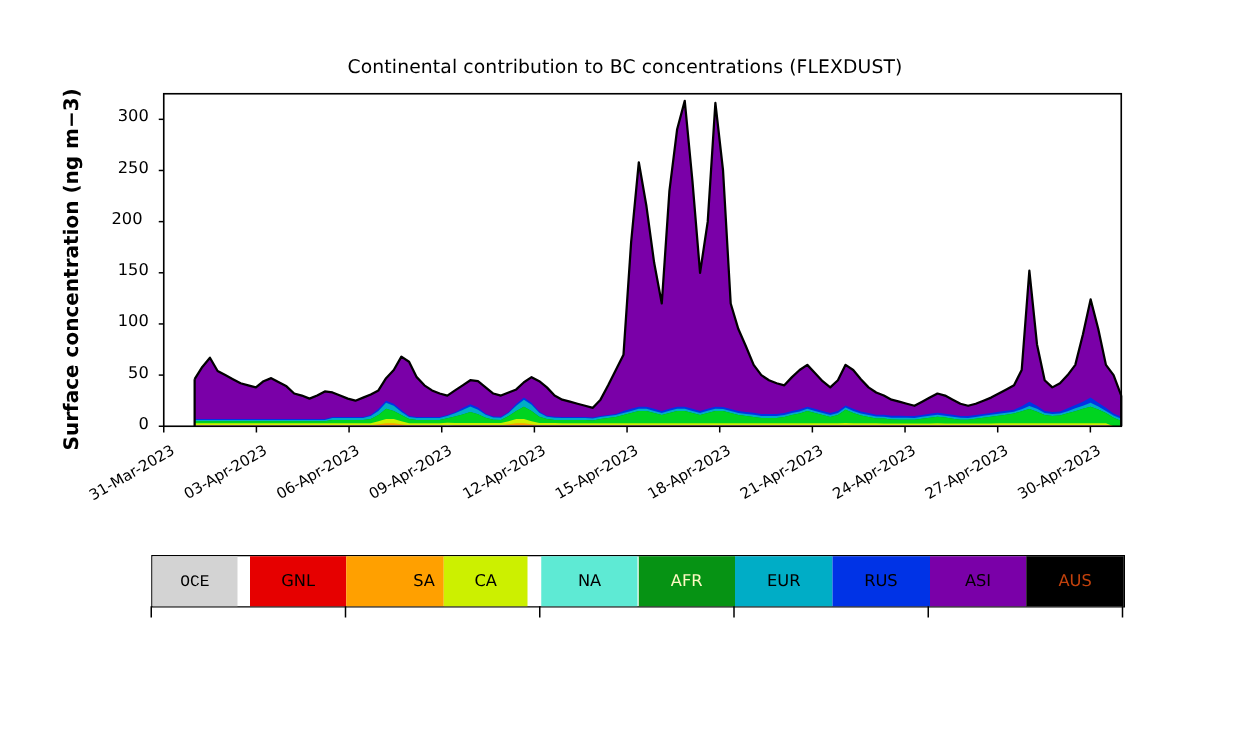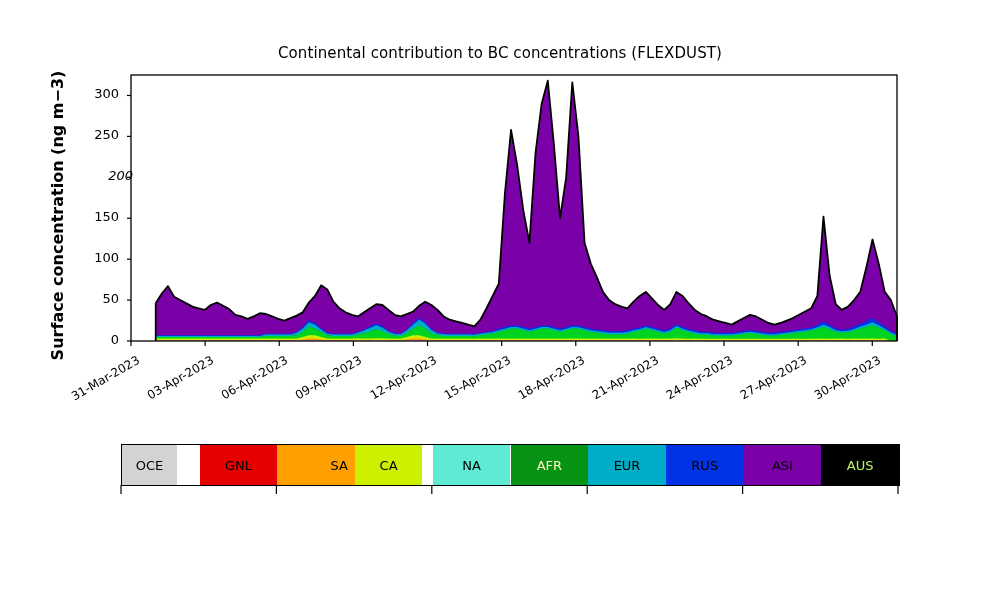--- a/index.html
+++ b/index.html
@@ -45,21 +45,21 @@
 
   <div class="chart-title">Continental contribution to BC concentrations (FLEXDUST)</div>
 
   <div class="ylabel">Surface concentration (ng m−3)</div>
 
   <div id="ytick-layer">
       <div class="ytick-label" style="left: 79px; top: 332px;">0</div>
       <div class="ytick-label" style="left: 79px; top: 291.077px;">50</div>
       <div class="ytick-label" style="left: 79px; top: 250.154px;">100</div>
       <div class="ytick-label" style="left: 79px; top: 209.231px;">150</div>
-      <div class="ytick-label" style="left: 93px; top: 168.308px; font-style: italic;">200</div>
+      <div class="ytick-label" style="left: 74px; top: 168.308px;">200</div>
       <div class="ytick-label" style="left: 79px; top: 127.385px;">250</div>
       <div class="ytick-label" style="left: 79px; top: 86.4615px;">300</div>
     </div>
   <div id="xtick-layer">
       <div class="xtick-label" style="left: 11px; top: 353px; width: 124px;">31-Mar-2023</div>
       <div class="xtick-label" style="left: 85.129px; top: 353px; width: 124px;">03-Apr-2023</div>
       <div class="xtick-label" style="left: 159.258px; top: 353px; width: 124px;">06-Apr-2023</div>
       <div class="xtick-label" style="left: 233.387px; top: 353px; width: 124px;">09-Apr-2023</div>
       <div class="xtick-label" style="left: 307.516px; top: 353px; width: 124px;">12-Apr-2023</div>
       <div class="xtick-label" style="left: 381.645px; top: 353px; width: 124px;">15-Apr-2023</div>
@@ -106,21 +106,21 @@
         <line x1="575.7741935483871" x2="575.7741935483871" y1="341" y2="346" stroke="#000" stroke-width="1.2"></line>
         <line x1="649.9032258064516" x2="649.9032258064516" y1="341" y2="346" stroke="#000" stroke-width="1.2"></line>
         <line x1="724.0322580645161" x2="724.0322580645161" y1="341" y2="346" stroke="#000" stroke-width="1.2"></line>
         <line x1="798.1612903225806" x2="798.1612903225806" y1="341" y2="346" stroke="#000" stroke-width="1.2"></line>
         <line x1="872.2903225806452" x2="872.2903225806452" y1="341" y2="346" stroke="#000" stroke-width="1.2"></line>
       </g>
   </svg>
 
   <div class="legend-wrap">
     <div class="legend-inner" id="legend-inner">
-        <div class="legend-cell" style="left: 0px; width: 55px; background: rgb(211, 211, 211);">
+        <div class="legend-cell" style="left: 0px; width: 68px; background: rgb(211, 211, 211); font-family: Liberation Mono, monospace;">
           <span style="color: rgb(0, 0, 0);">OCE</span>
         </div>
         <div class="legend-cell" style="left: 77.7px; width: 77.7px; background: rgb(230, 0, 0);">
           <span style="color: rgb(0, 0, 0);">GNL</span>
         </div>
         <div class="legend-cell" style="left: 155.4px; width: 77.7px; background: rgb(255, 160, 0); padding-left: 46px;">
           <span style="color: rgb(0, 0, 0);">SA</span>
         </div>
         <div class="legend-cell" style="left: 233.1px; width: 67px; background: rgb(204, 240, 0);">
           <span style="color: rgb(0, 0, 0);">CA</span>
@@ -134,21 +134,21 @@
         <div class="legend-cell" style="left: 466.2px; width: 77.7px; background: rgb(0, 173, 198);">
           <span style="color: rgb(0, 0, 0);">EUR</span>
         </div>
         <div class="legend-cell" style="left: 543.9px; width: 77.7px; background: rgb(0, 51, 230);">
           <span style="color: rgb(0, 0, 0);">RUS</span>
         </div>
         <div class="legend-cell" style="left: 621.6px; width: 77.7px; background: rgb(122, 0, 168);">
           <span style="color: rgb(0, 0, 0);">ASI</span>
         </div>
         <div class="legend-cell" style="left: 699.3px; width: 77.7px; background: rgb(0, 0, 0);">
-          <span style="color: #bef264;">AUS</span>
+          <span style="color: #c2410c;">AUS</span>
         </div>
       </div>
   </div>
   <svg id="legend-ticks-svg" width="1000" height="600" style="position:absolute;left:0;top:0;pointer-events:none;">
       <line x1="121" x2="121" y1="485" y2="494" stroke="#000" stroke-width="1.2"></line>
       <line x1="276.4" x2="276.4" y1="485" y2="494" stroke="#000" stroke-width="1.2"></line>
       <line x1="431.8" x2="431.8" y1="485" y2="494" stroke="#000" stroke-width="1.2"></line>
       <line x1="587.2" x2="587.2" y1="485" y2="494" stroke="#000" stroke-width="1.2"></line>
       <line x1="742.6" x2="742.6" y1="485" y2="494" stroke="#000" stroke-width="1.2"></line>
       <line x1="898" x2="898" y1="485" y2="494" stroke="#000" stroke-width="1.2"></line>

